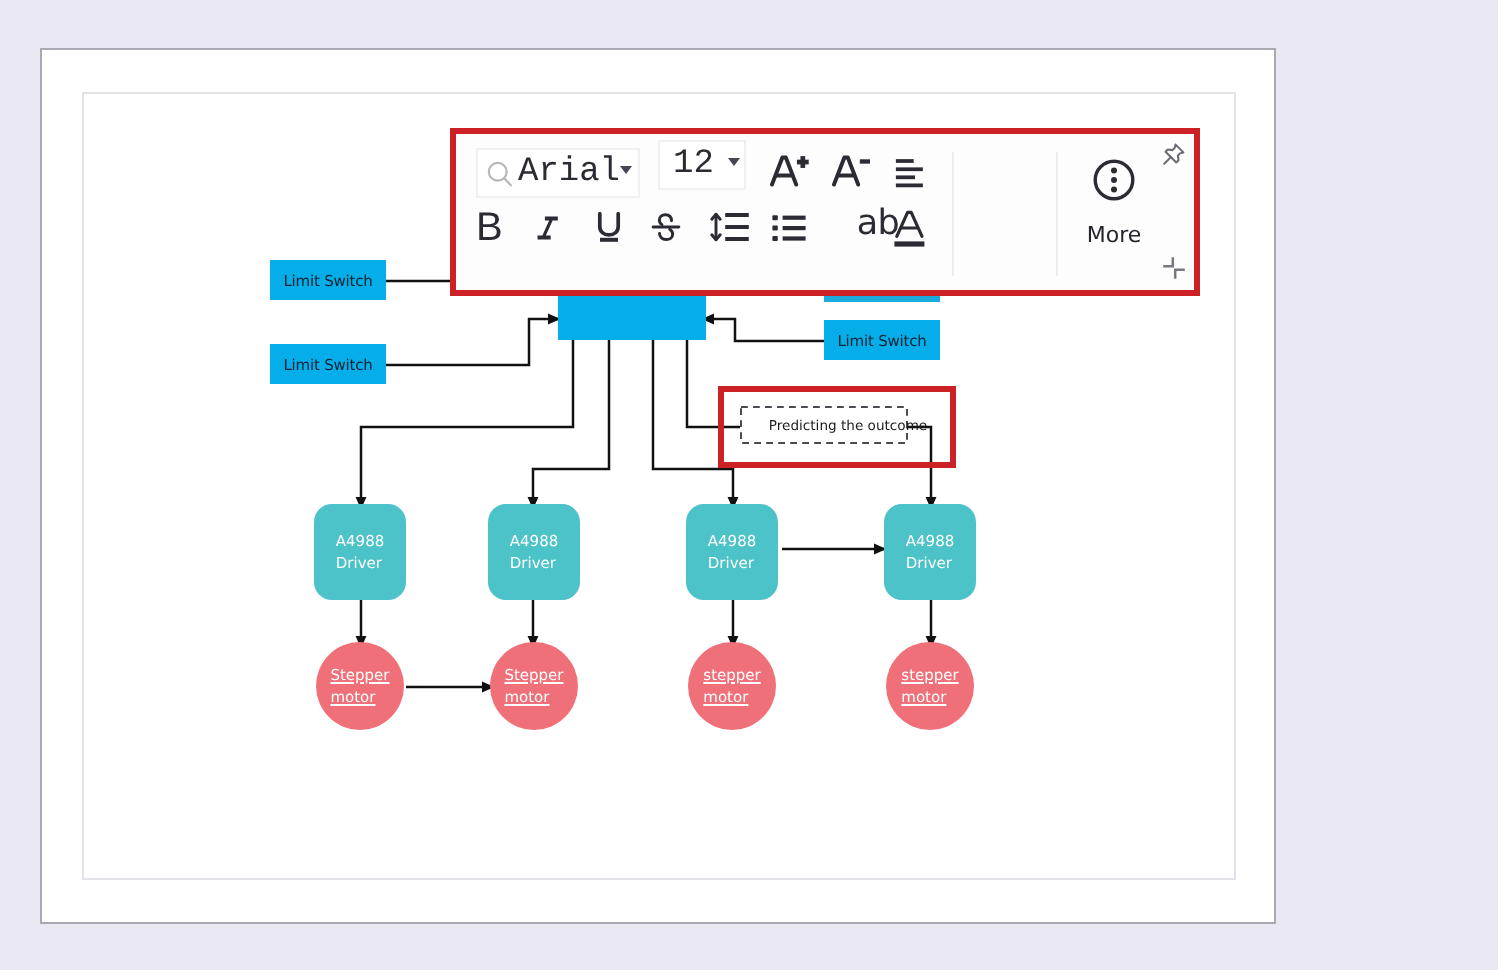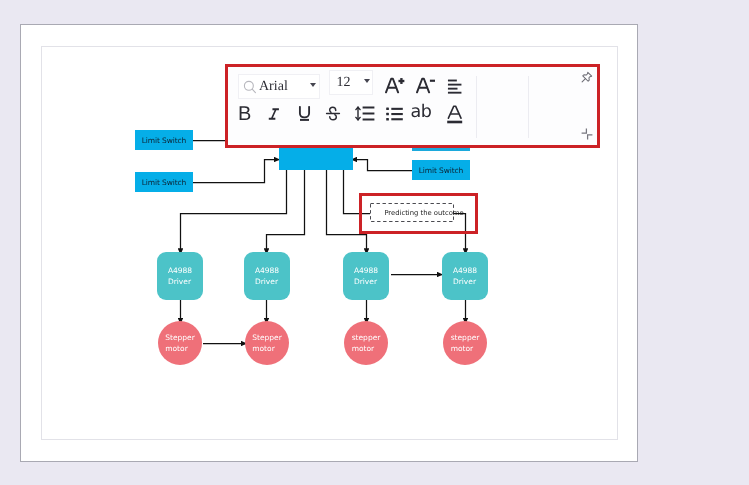--- a/index.html
+++ b/index.html
@@ -12,21 +12,21 @@
   .canvas{position:absolute;left:20px;top:24px;width:618px;height:438px;background:#fff;
           border:1px solid #a9a9b3;box-sizing:border-box;}
   .page{position:absolute;left:20px;top:21px;width:577px;height:394px;background:#fff;
         border:1px solid #e2e2e8;box-sizing:border-box;}
 
   
   .node{position:absolute;box-sizing:border-box;display:flex;align-items:center;justify-content:center;
         text-align:left;color:#fff;}
   .blue{background:#05aee8;font-size:7.5px;color:#0d2233;letter-spacing:-0.1px;font-family:"DejaVu Sans",sans-serif;}
   .teal{background:#4cc3c8;border-radius:9px;font-size:7.5px;line-height:11px;font-family:"DejaVu Sans",sans-serif;}
-  .circle{background:#ef7079;border-radius:50%;font-size:7.5px;line-height:11px;font-family:"DejaVu Sans",sans-serif;}
+  .circle{background:#ef7079;border-radius:50%;font-size:7.5px;line-height:11px;font-family:"DejaVu Sans",sans-serif;text-decoration:underline;}
   .proc{align-items:flex-start;padding-top:1px;}
   .hsel{position:absolute;left:0;top:2px;width:58px;height:4px;background:#1ca9dc;}
 
   svg.wires{position:absolute;left:0;top:0;width:749px;height:485px;overflow:visible;}
 
   .dashbox{position:absolute;box-sizing:border-box;display:flex;
            align-items:center;justify-content:center;background:transparent;}
   .dashsvg{position:absolute;left:0;top:0;}
   .dashtext{position:relative;font-size:6.8px;color:#1b1b1b;font-family:"DejaVu Sans",sans-serif;
             letter-spacing:0px;white-space:nowrap;padding-left:24px;}
@@ -38,21 +38,21 @@
   .toolbar{position:absolute;left:228px;top:67px;width:370px;height:78px;background:#fdfdfe;}
   .hl-toolbar{left:225px;top:64px;width:375px;height:84px;}
   .tb-row{position:absolute;}
   .tb-row1{left:0;top:0;}
   .tb-row2{left:0;top:0;}
   .field{position:absolute;display:flex;align-items:center;background:#fff;border:1px solid #f0f0f4;
          box-sizing:border-box;}
   .fontfield{left:10px;top:7px;width:82px;height:25px;padding-left:4px;}
   .sizefield{left:101px;top:3px;width:44px;height:25px;padding-left:6.5px;}
   .field .ic{display:inline-flex;align-items:center;}
-  .fv{font-size:14px;color:#2b2b33;margin-left:2px;font-family:Liberation Serif, serif;}
+  .fv{font-size:17px;color:#2b2b33;margin-left:2px;font-family:Liberation Mono, monospace;}
   .sv{margin-left:0;}
   .caret{position:absolute;right:3px;top:7.5px;width:0;height:0;border-left:3.5px solid transparent;
          border-right:3.5px solid transparent;border-top:4.6px solid #454550;}
   .caret-sm{right:2.5px;top:8px;border-left-width:3.2px;border-right-width:3.2px;border-top-width:4.2px;}
   .btn{position:absolute;width:24px;height:20px;display:flex;align-items:center;justify-content:center;}
   .wbtn{width:24px;height:18px;}
   .ic{display:inline-flex;align-items:center;justify-content:center;line-height:0;}
   .tlab{font-size:15px;color:#2b2b33;line-height:1;}
   .bold{font-weight:500;font-size:20px;font-family:"Liberation Sans",sans-serif;letter-spacing:-0.3px;}
   .ab{font-size:17.5px;font-family:"DejaVu Sans",sans-serif;letter-spacing:-0.3px;}
@@ -269,38 +269,49 @@
               <rect x="0.2" y="11.0" width="2.7" height="2.5" rx="0.5"></rect>
             </g>
             <g stroke="#2b2b33" stroke-width="2.1" stroke-linecap="butt">
               <line x1="5.3" y1="1.85" x2="16.8" y2="1.85"></line>
               <line x1="5.3" y1="7.05" x2="16.8" y2="7.05"></line>
               <line x1="5.3" y1="12.25" x2="16.8" y2="12.25"></line>
             </g>
           </svg>
         </span>
       </div>
-      <div class="btn wbtn" style="left:181px;top:37px">
+      <div class="btn wbtn" style="left:199px;top:37px">
           <span class="tlab ab">ab</span>
         </div>
       <div class="btn wbtn" style="left:214.5px;top:38px">
         <span class="ic">
           <svg viewBox="0 0 18 19" width="18" height="19">
             <path d="M2.4,13.2 L7.8,1.2 L9.6,1.2 L15.0,13.2" fill="none" stroke="#2b2b33" stroke-width="1.6" stroke-linecap="round" stroke-linejoin="round"></path>
             <line x1="5.0" y1="9.0" x2="12.4" y2="9.0" stroke="#2b2b33" stroke-width="1.6" stroke-linecap="round"></line>
             <line x1="1.2" y1="17.0" x2="16.2" y2="17.0" stroke="#2b2b33" stroke-width="2.6" stroke-linecap="butt"></line>
           </svg>
         </span>
       </div>
     </div>
 
     <div class="sep sep1"></div>
     <div class="sep sep2"></div>
 
 
+    <div class="bigbtn morebtn">
+      <span class="ic bigic">
+        <svg viewBox="0 0 22 22" width="22" height="22">
+          <circle cx="11" cy="11" r="9.4" fill="none" stroke="#2b2b33" stroke-width="1.7"></circle>
+          <circle cx="11" cy="6.2" r="1.5" fill="#2b2b33"></circle>
+          <circle cx="11" cy="11" r="1.5" fill="#2b2b33"></circle>
+          <circle cx="11" cy="15.8" r="1.5" fill="#2b2b33"></circle>
+        </svg>
+      </span>
+      <span class="bigtxt mtxt">More</span>
+    </div>
 
     <div class="pin">
       <svg viewBox="0 0 16 16" width="13" height="13">
         <path d="M9.6,1.6 L14.4,6.4 L12.3,7.0 L11.0,8.3 L11.4,11.2 L10.0,12.6 L3.4,6.0 L4.8,4.6 L7.7,5.0 L9.0,3.7 Z" fill="none" stroke="#6b6b73" stroke-width="1.25" stroke-linejoin="round"></path>
         <line x1="6.7" y1="9.3" x2="2.6" y2="13.4" stroke="#6b6b73" stroke-width="1.25" stroke-linecap="round"></line>
       </svg>
     </div>
 
     <div class="rsz">
       <svg viewBox="0 0 12 12" width="12" height="12">

